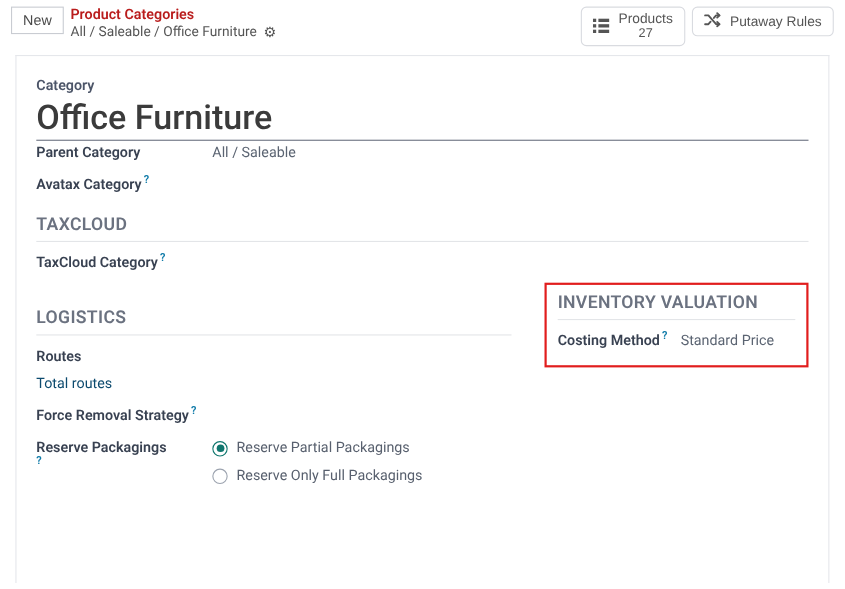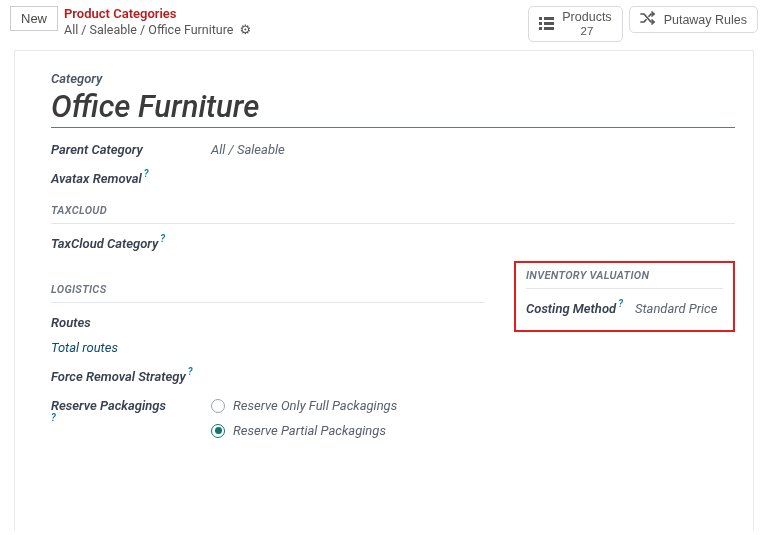--- a/index.html
+++ b/index.html
@@ -59,37 +59,36 @@
     cursor: pointer;
     color: #555;
   }
   .stat-btn .icon { font-size: 14px; color: #555; }
   .stat-btn .stat-text { display: flex; flex-direction: column; line-height: 1.1; }
   .stat-btn .count { font-size: 11.5px; color: #555; }
   .sheet {
     margin: 0 14px;
     border: 1px solid #e5e7eb;
     border-bottom: none;
-    padding: 20px 18px 40px 36px;
+    padding: 20px 18px 40px 18px;
     min-height: 480px;
-    font-style: italic;
   }
   .cat-label {
     font-size: 13px;
     color: #4c5568;
     font-weight: 600;
     margin-bottom: 2px;
   }
   .cat-title {
     font-size: 31px;
     font-weight: 500;
     color: #3b3b3b;
     border-bottom: 1px solid #6b7280;
     padding-bottom: 2px;
-    margin-bottom: 14px;
+    margin-bottom: 4px;
   }
   .field-row {
     display: flex;
     align-items: center;
     gap: 20px;
     margin-bottom: 14px;
   }
   .field-label {
     font-weight: 600;
     font-size: 13px;
@@ -102,36 +101,36 @@
   .field-label .help {
     color: #0e7aa8;
     font-size: 10px;
     position: relative;
     top: -3px;
     cursor: pointer;
   }
   .field-value { color: #5b6472; font-size: 13px; }
   .section-title {
     text-transform: uppercase;
-    font-size: 11px;
+    font-size: 16px;
     letter-spacing: 0.3px;
     color: #6b7280;
     font-weight: 600;
     border-bottom: 1px solid #e3e5e8;
     padding-bottom: 6px;
     margin: 18px 0 12px 0;
   }
   .two-col {
     display: flex;
     gap: 30px;
     align-items: flex-start;
   }
   .col-left { flex: 1; }
   .col-right {
-    width: 221px;
+    width: 240px;
     border: 2px solid #e11d1d;
     padding: 6px 10px 14px 10px;
     margin-top: -4px;
   }
   .routes-sub {
     color: #0c4a6e;
     font-size: 13px;
     margin: -4px 0 14px 0;
   }
   .radio-group {
@@ -218,21 +217,21 @@
 <div class="sheet">
   <div class="cat-label">Category</div>
   <div class="cat-title">Office Furniture</div>
 
   <div class="field-row">
     <div class="field-label">Parent Category</div>
     <div class="field-value">All / Saleable</div>
   </div>
   <div class="field-row">
     <div class="field-label">
-      <span>Avatax Removal</span>
+      <span>Avatax Category</span>
       <span class="help">?</span>
     </div>
   </div>
 
   <div class="section-title">TAXCLOUD</div>
   <div class="field-row">
     <div class="field-label">
       <span>TaxCloud Category</span>
       <span class="help">?</span>
     </div>
@@ -254,26 +253,26 @@
         </div>
       </div>
 
       <div class="radio-row">
         <div class="field-label">
           <span>Reserve Packagings</span>
           <span class="help">?</span>
         </div>
         <div class="radio-group">
           <label class="radio-option">
+            <span class="radio-dot checked"></span>
+            <span>Reserve Partial Packagings</span>
+          </label>
+          <label class="radio-option">
             <span class="radio-dot"></span>
             <span>Reserve Only Full Packagings</span>
-          </label>
-          <label class="radio-option">
-            <span class="radio-dot checked"></span>
-            <span>Reserve Partial Packagings</span>
           </label>
         </div>
       </div>
     </div>
 
     <div class="col-right">
       <div class="section-title" style="margin-top:0">INVENTORY VALUATION</div>
       <div class="field-row" style="gap:12px; margin-bottom:0">
         <div class="field-label" style="min-width:auto">
           <span>Costing Method</span>

